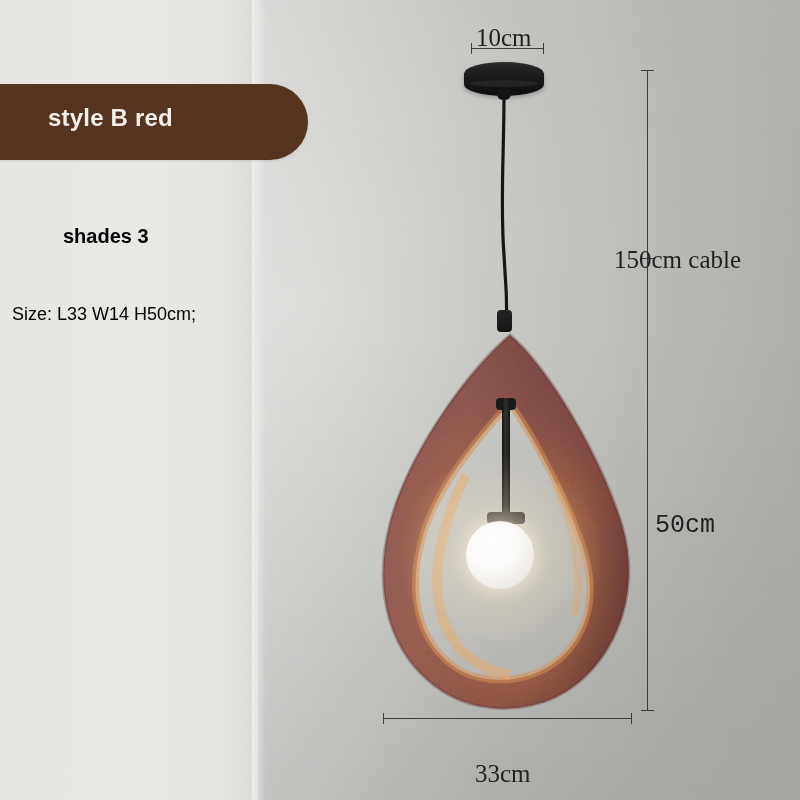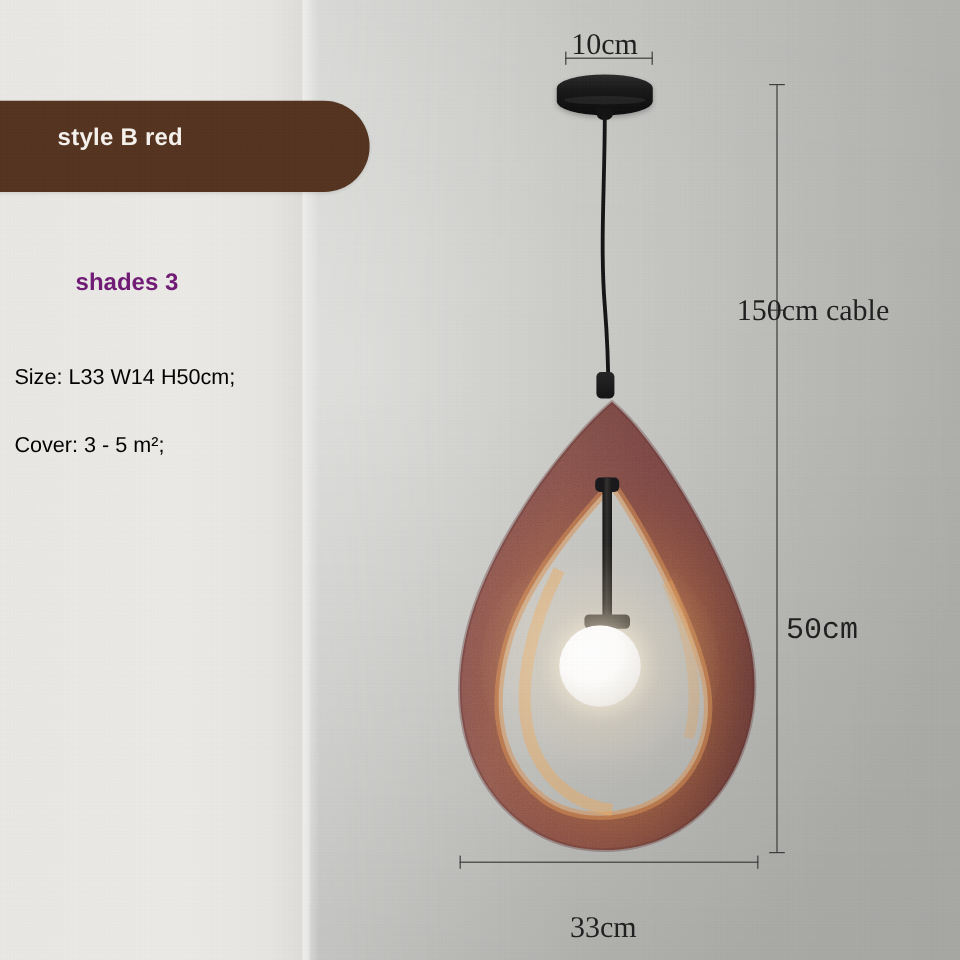--- a/index.html
+++ b/index.html
@@ -69,33 +69,33 @@
     position: absolute;
     left: -20px; top: 84px;
     width: 328px; height: 76px;
     background: #54331f;
     border-radius: 0 40px 40px 0;
     box-shadow: 0 1px 3px rgba(0,0,0,0.12);
   }
   .badge-label {
     position: absolute;
     left: 48px; top: 104px;
-    font-size: 20px;
+    font-size: 24px;
     font-weight: bold;
     color: #f6f2ee;
     letter-spacing: .2px;
     white-space: nowrap;
   }
 
   .shades-title {
     position: absolute;
     left: 63px; top: 225px;
     font-size: 20px;
     font-weight: bold;
-    color: #701a75;
+    color: #000000;
     white-space: nowrap;
   }
 
   .spec-list {
     position: absolute;
     left: 12px; top: 305px;
     width: 320px;
   }
   .spec-line {
     font-size: 18px;
@@ -228,21 +228,20 @@
   <div class="panel"></div>
   <div class="panel-edge"></div>
 
   <div class="badge"></div>
   <div class="badge-label">style B red</div>
 
   <div class="shades-title">shades 3</div>
 
   <div class="spec-list">
     <div class="spec-line">Size: L33 W14 H50cm;</div>
-    <div class="spec-line">Cover: 3 - 5 m²;</div>
   </div>
 
   <div class="canopy"></div>
   <div class="canopy-seam"></div>
   <div class="canopy-nub"></div>
 
   <svg class="cable" viewBox="0 0 70 235">
     <path d="M34,0 C34,60 30,110 34,160 C37,198 37,218 37,235" fill="none" stroke="#141415" stroke-width="3.2" stroke-linecap="round"></path>
   </svg>
   <div class="cable-connector"></div>

